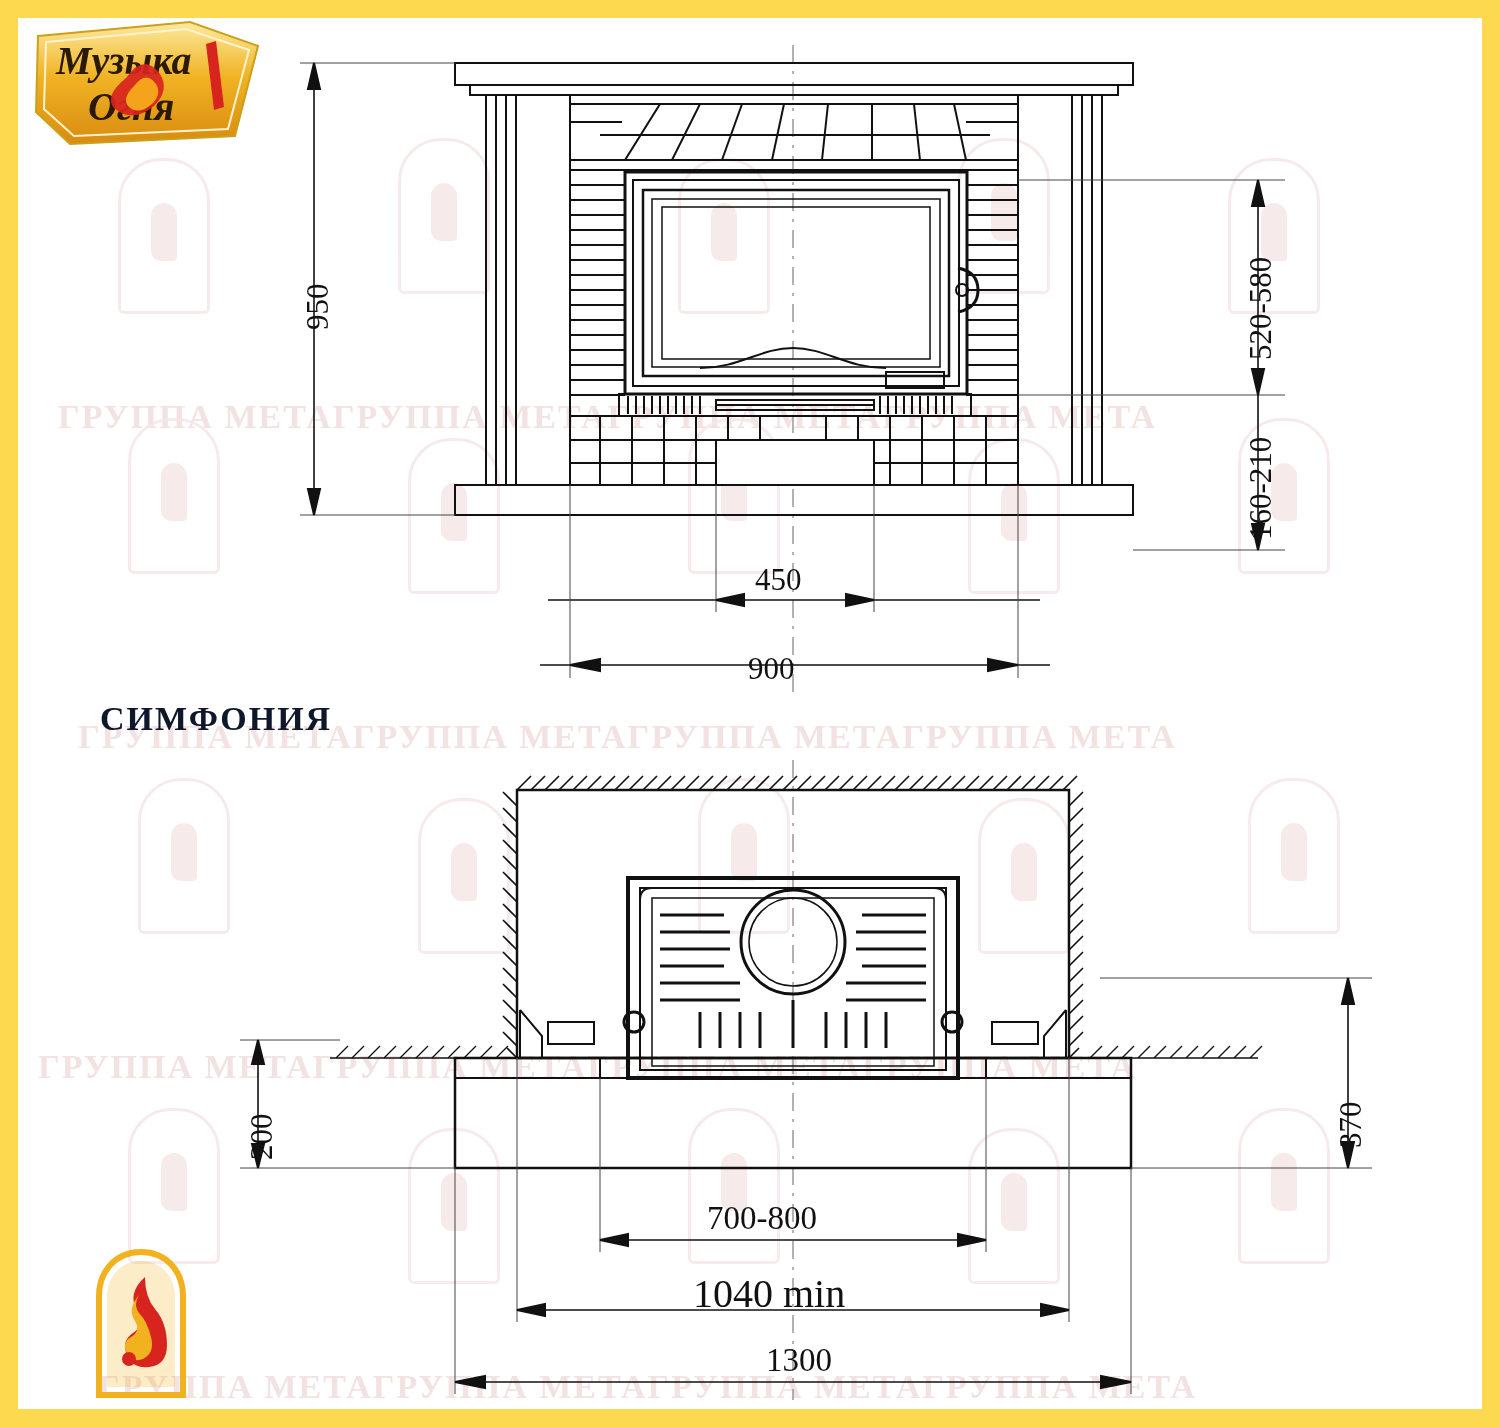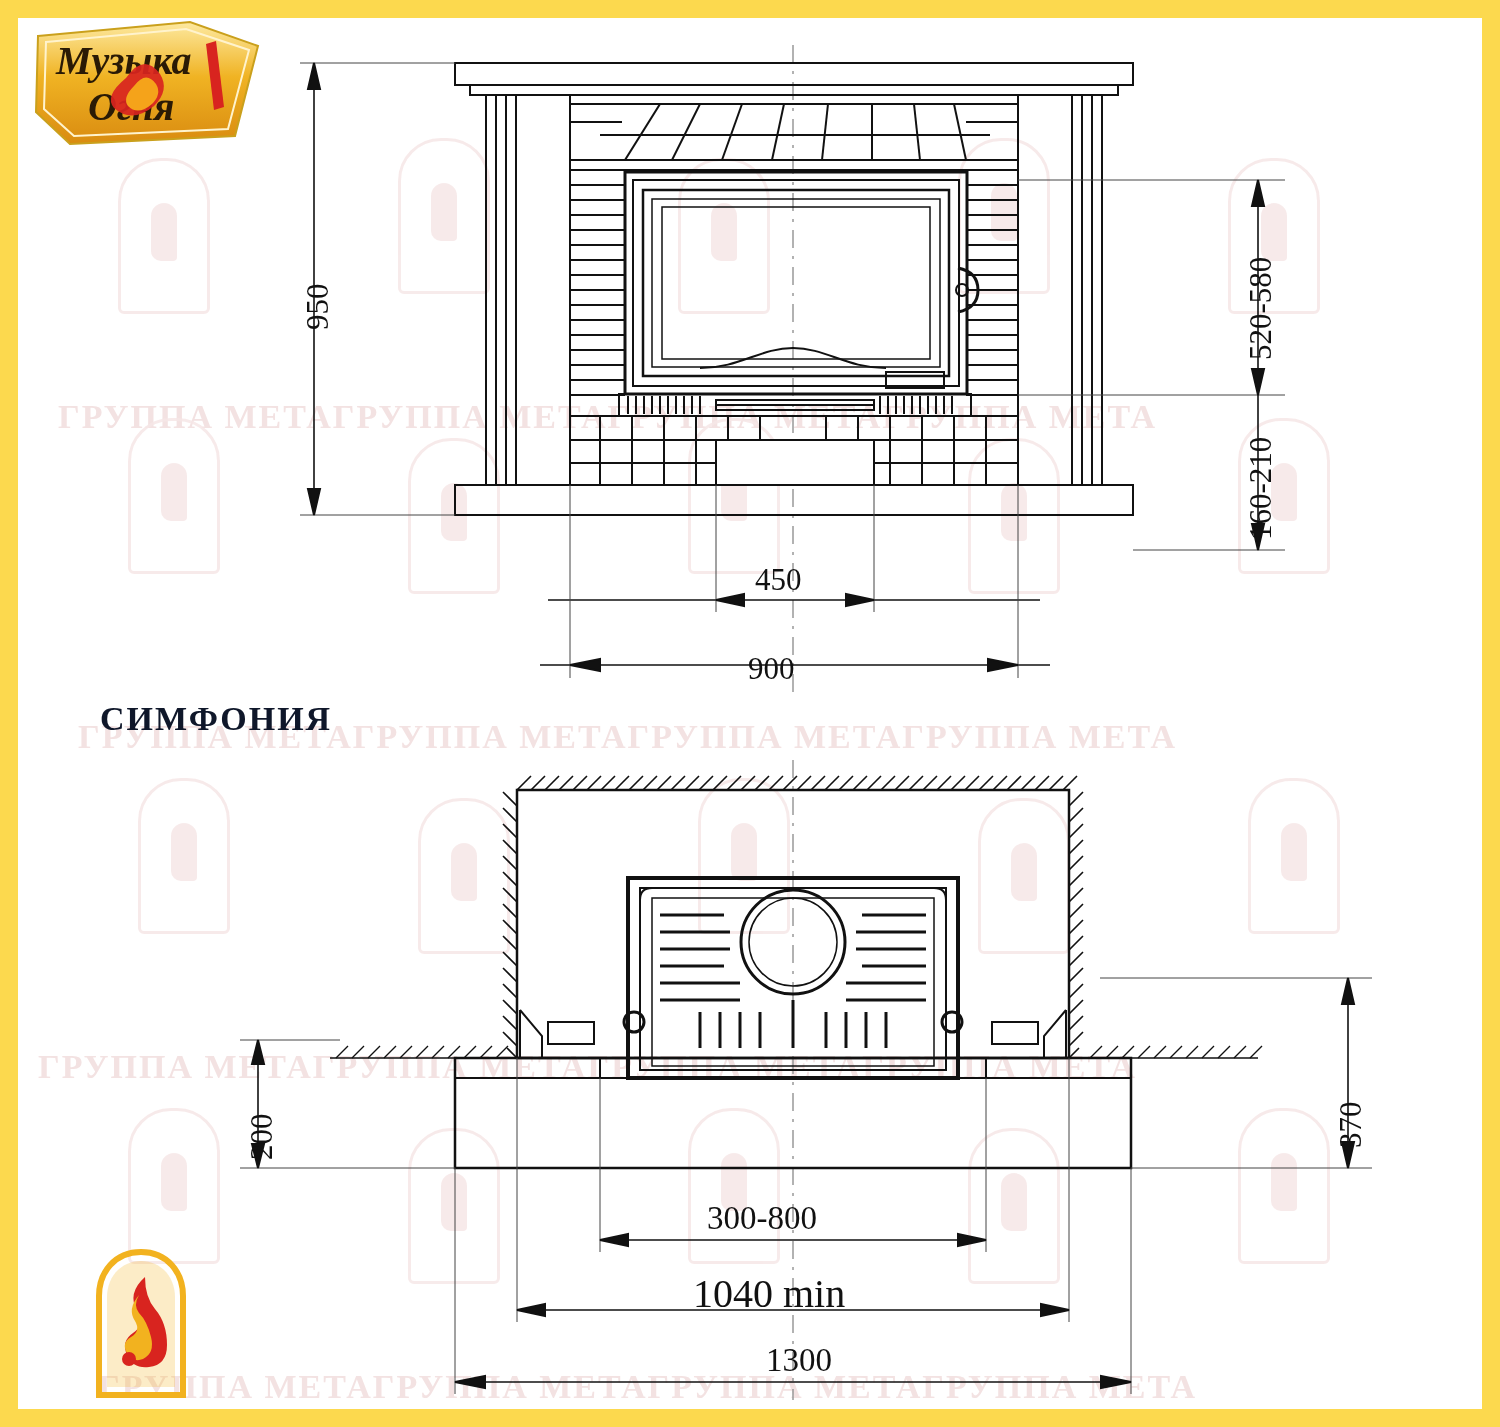--- a/index.html
+++ b/index.html
@@ -424,21 +424,21 @@
   <div class="dim-label vert" style="left:1243px; top:540px;">160-210</div>
 
   <div class="dim-label" style="left:755px; top:562px;">450</div>
 
   <div class="dim-label" style="left:748px; top:626px;margin-top:25px;">900</div>
 
   <div class="dim-label vert" style="left:244px; top:1160px;">200</div>
 
   <div class="dim-label vert" style="left:1333px; top:1148px;">370</div>
 
-  <div class="dim-label" style="left:707px; top:1200px; font-size:33px;">300-800</div>
+  <div class="dim-label" style="left:707px; top:1200px; font-size:33px;">700-800</div>
 
   <div class="dim-label" style="left:693px; top:1270px; font-size:40px;">1040 min</div>
 
   <div class="dim-label" style="left:742px; top:1342px; font-size:33px;margin-left:24px;">1300</div>
 
   <div class="model-name">СИМФОНИЯ</div>
 
   <div class="logo">
     <svg width="235" height="135" viewBox="0 0 235 135">
       <defs>

